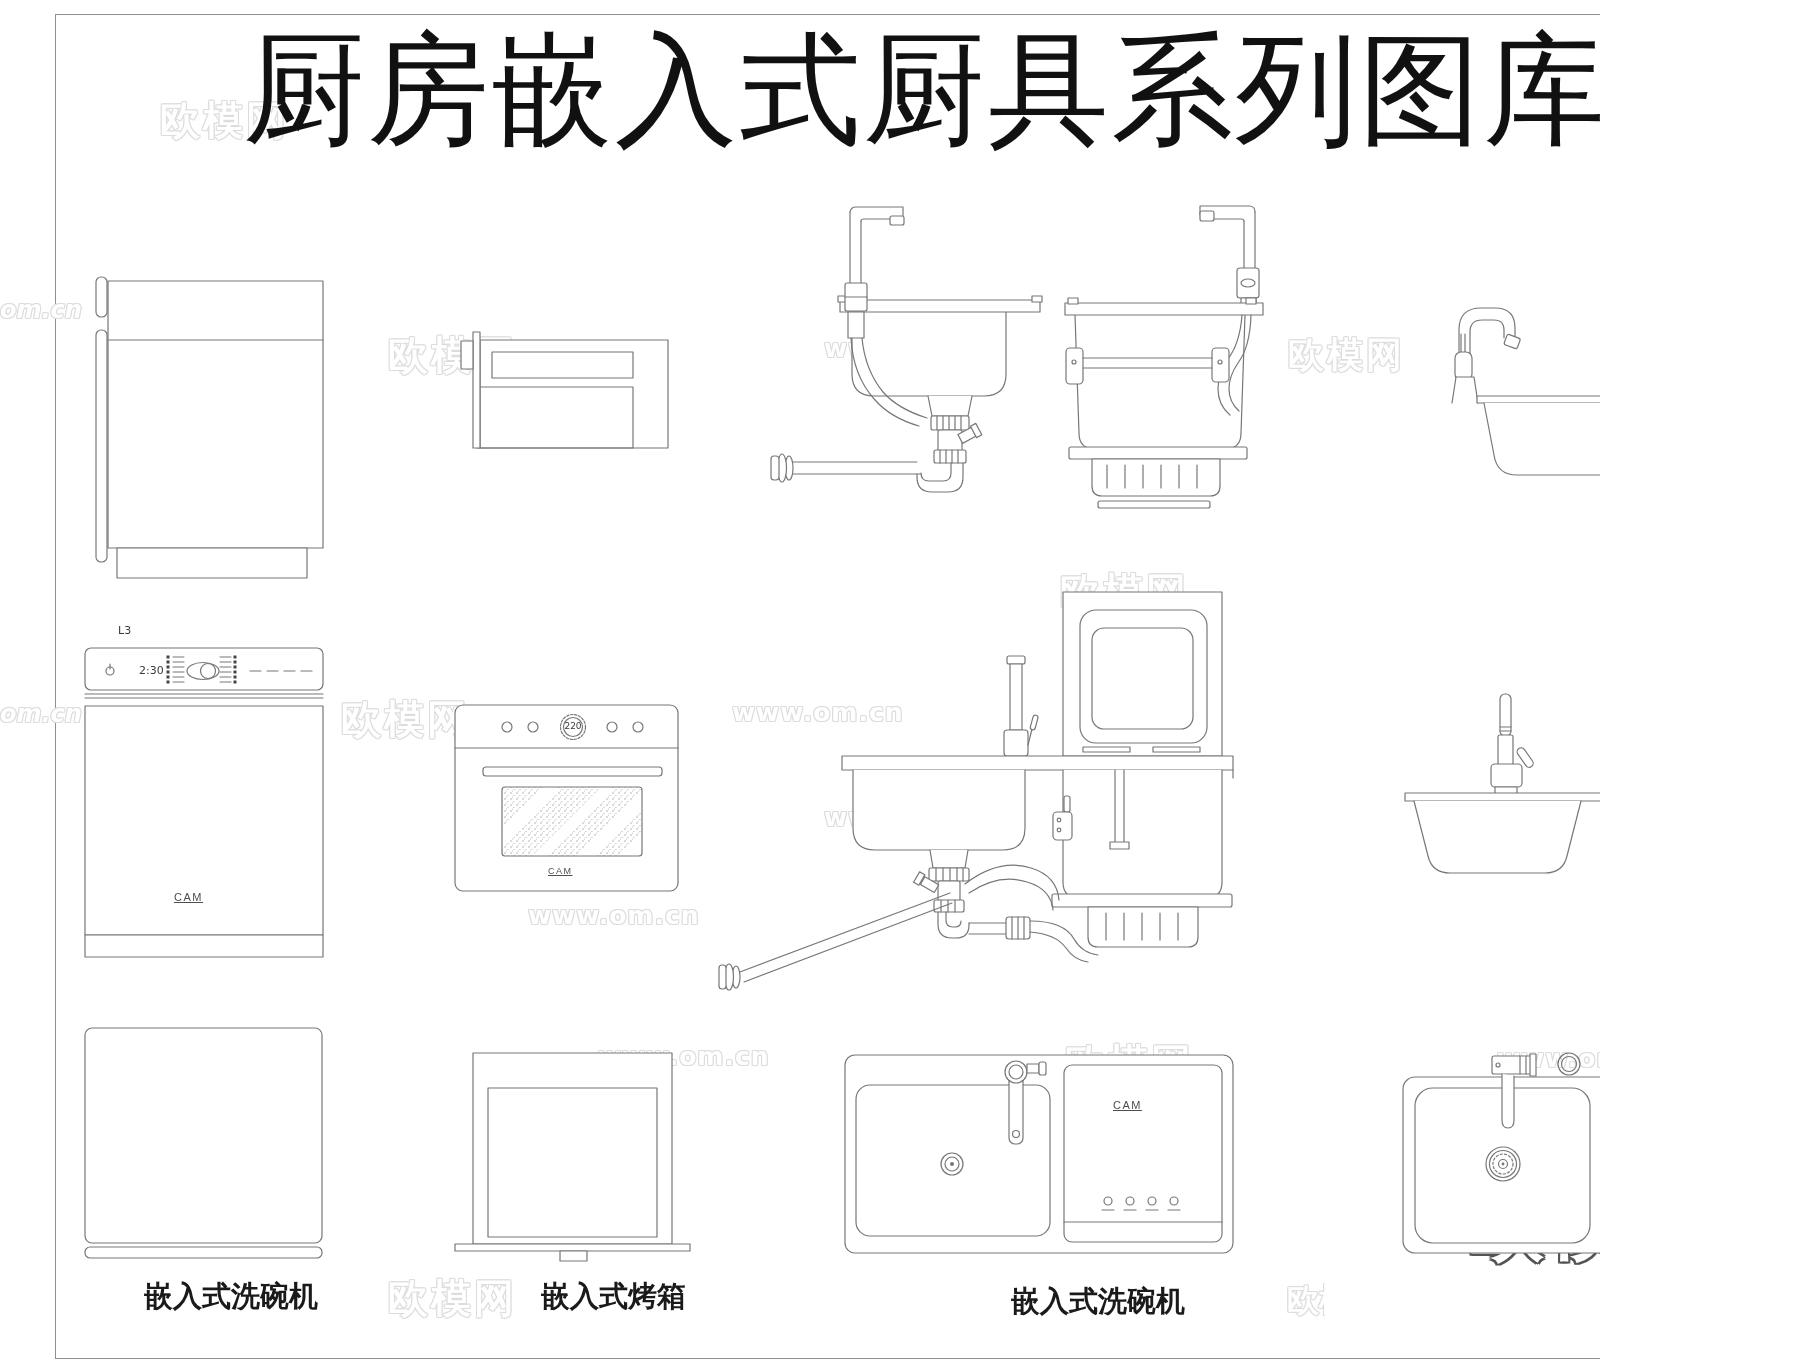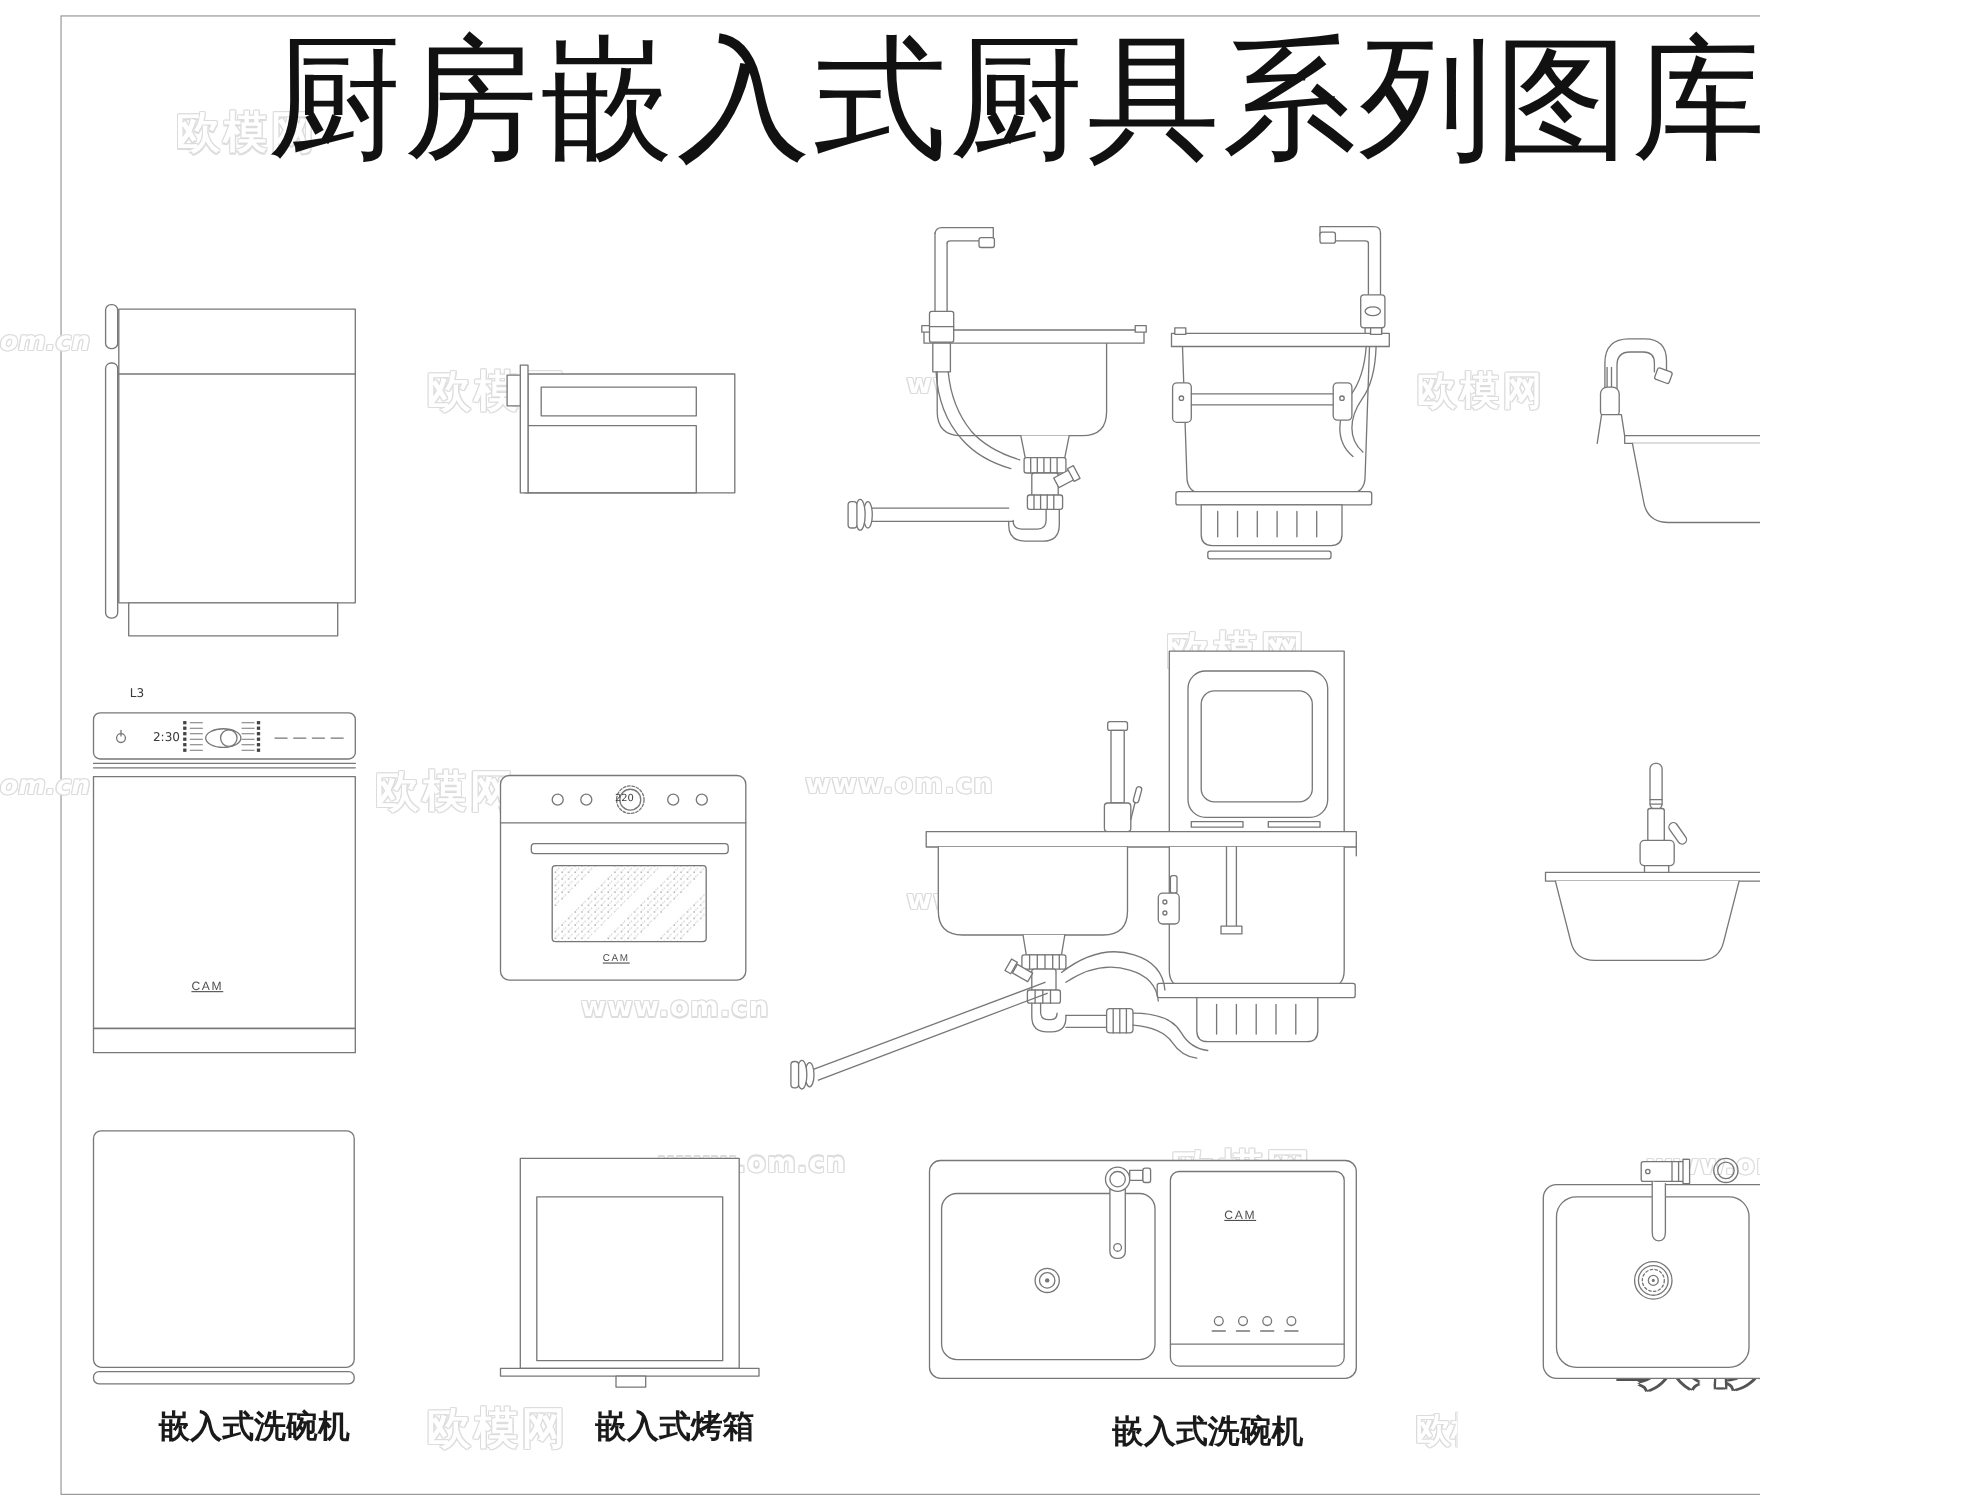--- a/index.html
+++ b/index.html
@@ -421,21 +421,21 @@
           <circle cx="1659" cy="1164" r="13.5"></circle>
         <circle cx="1659" cy="1164" r="10" stroke-dasharray="2.2 2.2"></circle>
         <circle cx="1659" cy="1164" r="4.5"></circle>
           <circle cx="1659" cy="1164" r="1.4" fill="#777" stroke="none"></circle>
       </g>
     </g>
   </svg>
 
   <span class="ptext" style="left:118px;top:624px">L3</span>
   <span class="ptext" style="left:139px;top:664px">2:30</span>
-  <span class="ptext" style="left:559px;top:721px;width:28px;font-size:9px">220</span>
+  <span class="ptext" style="left:559px;top:721px;width:28px;text-align:center;font-size:9px">220</span>
   <span class="cam" style="left:174px;top:891px;width:60px;font-size:11px">CAM</span>
   <span class="cam" style="left:548px;top:866px;width:50px;font-size:9px">CAM</span>
   <span class="cam" style="left:1113px;top:1099px;width:60px;font-size:11px">CAM</span>
 
   <div class="cad-label" style="left:78px;top:1277px">嵌入式洗碗机</div>
   <div class="cad-label" style="left:446px;top:1277px">嵌入式烤箱</div>
   <div class="cad-label" style="left:945px;top:1282px">嵌入式洗碗机</div>
 
 </div>
 

